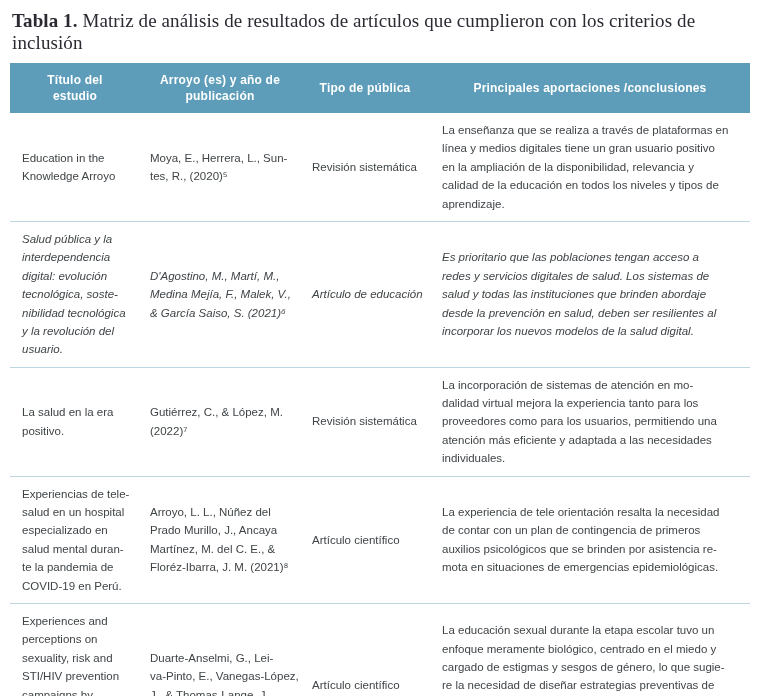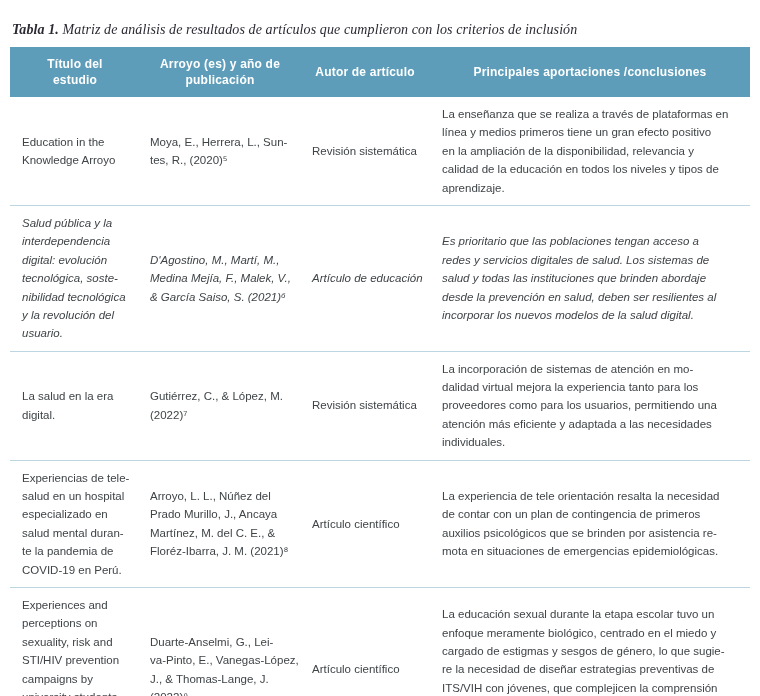--- a/index.html
+++ b/index.html
@@ -18,25 +18,24 @@
     font-family: "Liberation Sans", "DejaVu Sans", sans-serif;
   }
   .page {
     width: 760px;
     height: 696px;
     padding: 8px 10px 0 10px;
     overflow: hidden;
   }
   .caption {
     font-family: "Liberation Serif", "DejaVu Serif", serif;
-    font-size: 14px;
+    font-size: 19px;
     color: var(--caption-text);
-    margin: 14px 0 9px 2px;
+    margin: 2px 0 9px 2px;
     letter-spacing: 0.1px;
-    font-style: italic;
   }
   .caption b { font-weight: 700; }
   table.results {
     width: 740px;
     border-collapse: collapse;
     table-layout: fixed;
     border-bottom: 2px solid var(--bottom-border);
   }
   col.c1 { width: 130px; }
   col.c2 { width: 160px; }
@@ -88,33 +87,33 @@
         <col class="c2">
         <col class="c3">
         <col class="c4">
     </colgroup>
     <thead>
       <tr>
         <th>Título del
 estudio</th>
         <th>Arroyo (es) y año de
 publicación</th>
-        <th>Autor de artículo</th>
+        <th>Tipo de pública</th>
         <th>Principales aportaciones /conclusiones</th>
       </tr>
     </thead>
     <tbody>
       <tr class="r1">
         <td class="col-titulo">Education in the
 Knowledge Arroyo</td>
         <td class="col-autor">Moya, E., Herrera, L., Sun-
 tes, R., (2020)⁵</td>
         <td class="col-tipo">Revisión sistemática</td>
         <td class="col-aportaciones">La enseñanza que se realiza a través de plataformas en
-línea y medios primeros tiene un gran efecto positivo
+línea y medios digitales tiene un gran usuario positivo
 en la ampliación de la disponibilidad, relevancia y
 calidad de la educación en todos los niveles y tipos de
 aprendizaje.</td>
       </tr>
       <tr class="r2">
         <td class="col-titulo">Salud pública y la
 interdependencia
 digital: evolución
 tecnológica, soste-
 nibilidad tecnológica
@@ -125,21 +124,21 @@
 &amp; García Saiso, S. (2021)⁶</td>
         <td class="col-tipo">Artículo de educación</td>
         <td class="col-aportaciones">Es prioritario que las poblaciones tengan acceso a
 redes y servicios digitales de salud. Los sistemas de
 salud y todas las instituciones que brinden abordaje
 desde la prevención en salud, deben ser resilientes al
 incorporar los nuevos modelos de la salud digital.</td>
       </tr>
       <tr class="r3">
         <td class="col-titulo">La salud en la era
-digital.</td>
+positivo.</td>
         <td class="col-autor">Gutiérrez, C., &amp; López, M.
 (2022)⁷</td>
         <td class="col-tipo">Revisión sistemática</td>
         <td class="col-aportaciones">La incorporación de sistemas de atención en mo-
 dalidad virtual mejora la experiencia tanto para los
 proveedores como para los usuarios, permitiendo una
 atención más eficiente y adaptada a las necesidades
 individuales.</td>
       </tr>
       <tr class="r4">

